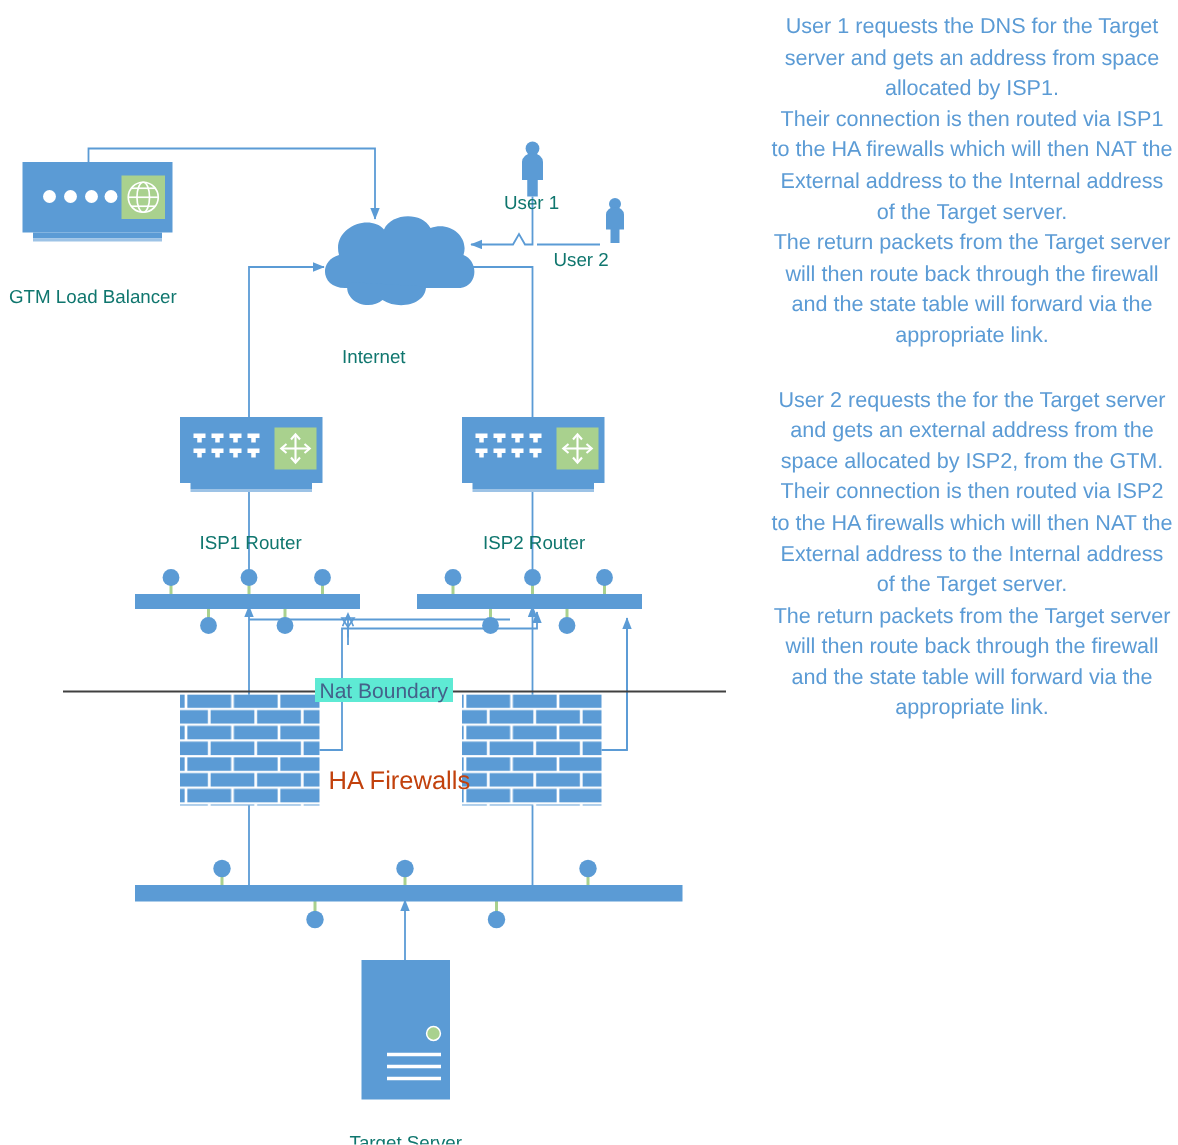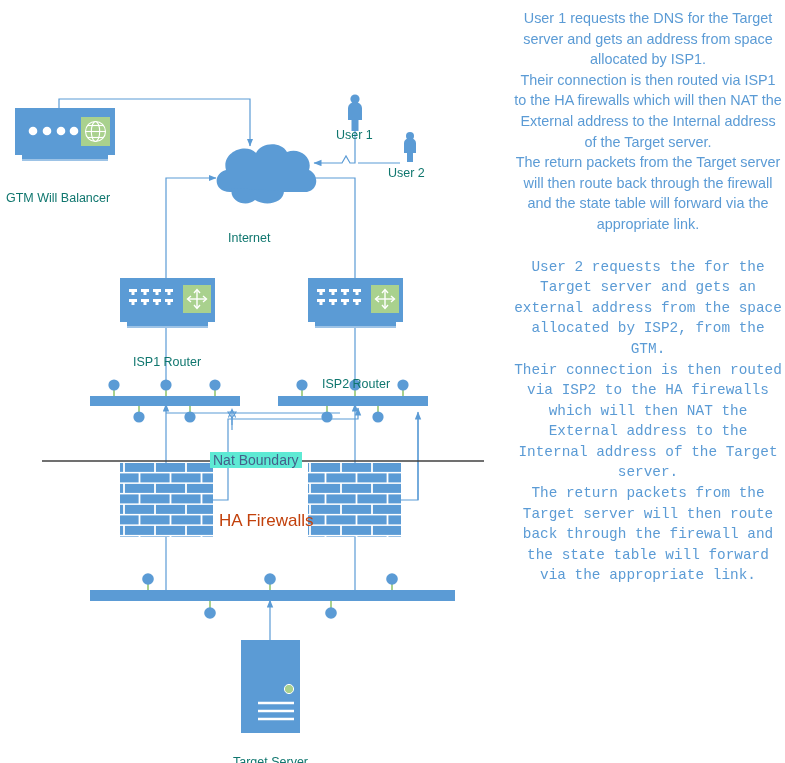--- a/index.html
+++ b/index.html
@@ -40,21 +40,21 @@
   .note-block {
     color: #5B9BD5;
     font-family: "Liberation Sans", sans-serif;
     font-size: 14.4px;
     line-height: 20.6px;
     text-align: center;
     margin: 0 0 18px 0;
     white-space: pre-line;
   }
   .note-block.note-1 { margin-top: 4px; }
-  .note-block.note-2 { margin-top: 22px; font-family: Liberation Mono, monospace; }
+  .note-block.note-2 { margin-top: 22px; }
   .note-block.note-3 { margin-top: 22px; }
 
   .diagram-label {
     position: absolute;
     font-family: "Liberation Sans", sans-serif;
     color: #0f766e;
     font-size: 12.5px;
     white-space: nowrap;
   }
   .label-blue {
@@ -303,31 +303,31 @@
       <circle cx="289" cy="689" r="4.6" fill="#A9D18E" stroke="#ffffff" stroke-width="1"></circle>
       <g stroke="#ffffff" stroke-width="2.4">
         <line x1="258" y1="703" x2="294" y2="703"></line>
         <line x1="258" y1="711" x2="294" y2="711"></line>
         <line x1="258" y1="719" x2="294" y2="719"></line>
       </g>
     </g>
 
   </svg>
 
-  <div class="diagram-label" style="left:6px; top:191px;">GTM Will Balancer</div>
+  <div class="diagram-label" style="left:6px; top:191px;">GTM Load Balancer</div>
 
   <div class="diagram-label" style="left:228px; top:231px;text-align:right;">Internet</div>
 
   <div class="diagram-label" style="left:336px; top:128px;">User 1</div>
 
-  <div class="diagram-label" style="left:388px; top:166px;text-align:right;">User 2</div>
+  <div class="diagram-label" style="left:369px; top:166px;text-align:right;">User 2</div>
 
   <div class="diagram-label" style="left:133px; top:355px;">ISP1 Router</div>
 
-  <div class="diagram-label" style="left:322px; top:355px;margin-top:22px;">ISP2 Router</div>
+  <div class="diagram-label" style="left:322px; top:355px;">ISP2 Router</div>
 
   <div class="diagram-label label-nat" style="left:210px; top:452px;">Nat Boundary</div>
 
   <div class="diagram-label label-blue" style="left:219px; top:511px;">HA Firewalls</div>
 
   <div class="diagram-label" style="left:233px; top:742px;margin-top:13px;">Target Server</div>
 
   <div class="notes-panel">
     <div class="note-block note-1">User 1 requests the DNS for the Target server and gets an address from space allocated by ISP1.
 Their connection is then routed via ISP1 to the HA firewalls which will then NAT the External address to the Internal address of the Target server.

